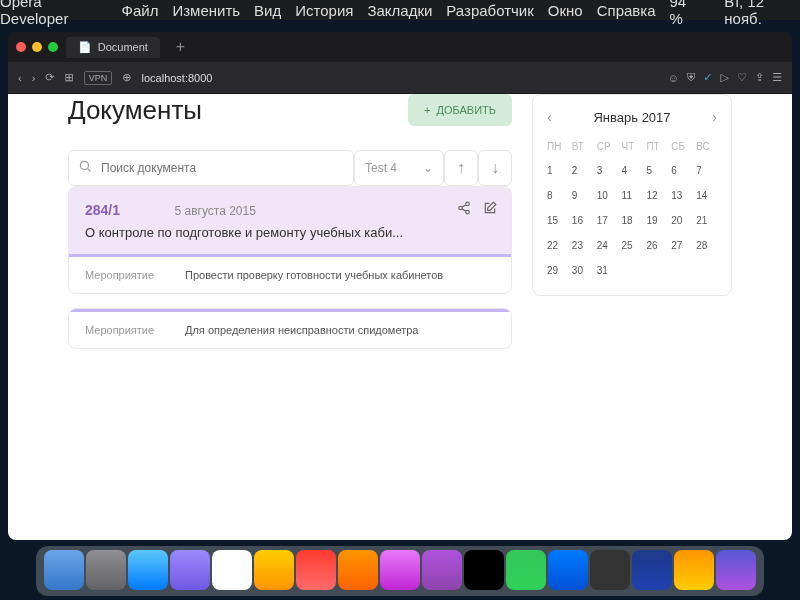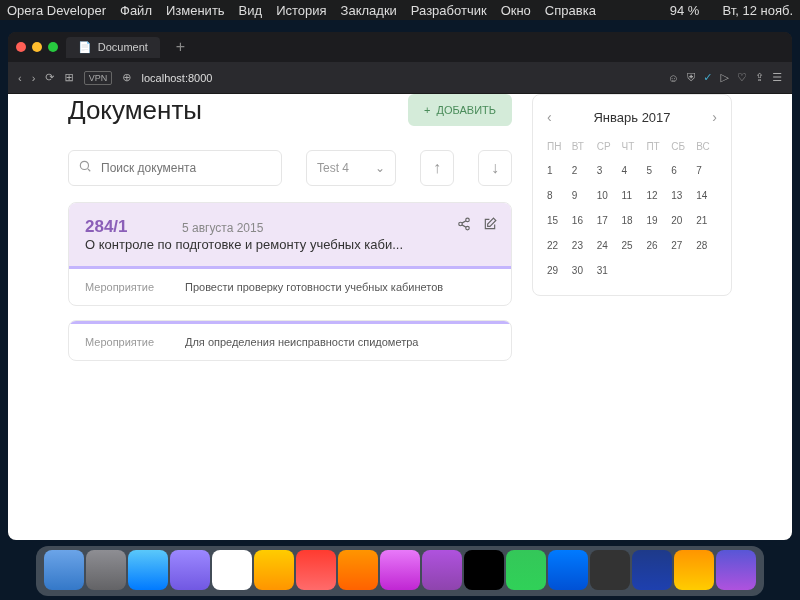--- a/index.html
+++ b/index.html
@@ -1,48 +1,48 @@
 <!DOCTYPE html>
 <html><head>
 <meta charset="utf-8">
 <style>
 *{margin:0;padding:0;box-sizing:border-box;font-family:-apple-system,BlinkMacSystemFont,sans-serif}
 body{background:#0a1828;width:800px;height:600px;overflow:hidden;position:relative}
-.menubar{height:20px;background:rgba(30,30,30,.95);color:#ddd;display:flex;align-items:center;padding:0 7px;font-size:13px;gap:14px}
+.menubar{height:20px;background:rgba(30,30,30,.95);color:#ddd;display:flex;align-items:center;padding:0 0;font-size:15px;gap:14px}
 .menubar .right{margin-left:auto;display:flex;gap:23px;align-items:flex-end}
 .browser{position:absolute;top:32px;left:8px;right:8px;bottom:60px;background:#2a2a2e;border-radius:8px;overflow:hidden;display:flex;flex-direction:column}
 .tabbar{height:30px;background:#1c1c1f;display:flex;align-items:center;padding:0 8px;gap:8px}
 .traffic{display:flex;gap:6px}
 .traffic span{width:10px;height:10px;border-radius:50%}
 .tl-r{background:#ff5f56}.tl-y{background:#ffbd2e}.tl-g{background:#27c93f}
 .tab{background:#2a2a2e;padding:4px 12px;border-radius:4px 4px 0 0;color:#ccc;font-size:11px;display:flex;gap:6px;align-items:center}
 .tab-plus{color:#888;font-size:16px;padding:0 8px}
 .addrbar{height:32px;background:#2a2a2e;display:flex;align-items:center;padding:0 10px;gap:10px;color:#aaa;font-size:11px;border-bottom:1px solid #1a1a1a}
 .addrbar .url{color:#ddd}
 .addrbar .vpn{border:1px solid #666;padding:1px 4px;border-radius:2px;font-size:9px}
 .addrbar .right{margin-left:auto;display:flex;gap:8px;align-items:center}
 .page{flex:1;background:#fff;overflow:auto}
 .header{display:flex;justify-content:space-between;align-items:center;padding:18px 60px;font-size:12px;color:#666}
 .login{color:#333;font-weight:500;font-size:11px}
 .main{padding:0 60px 30px;display:flex;gap:20px}
 .left{flex:1}
 .titlebar{display:flex;justify-content:space-between;align-items:center;margin-bottom:24px}
 h1{font-size:26px;font-weight:400;color:#222}
 .btn-add{background:#d4ebd9;color:#4a8c5a;border:none;padding:10px 16px;border-radius:6px;font-size:11px;font-weight:500;display:flex;gap:6px;align-items:center}
-.controls{display:flex;gap:24px;margin-bottom:16px}
+.controls{display:flex;gap:0;margin-bottom:0}
 .search{flex:1;position:relative}
 .search input{width:100%;padding:10px 10px 10px 32px;border:1px solid #e5e5e5;border-radius:6px;font-size:12px;color:#999}
 .search-ic{position:absolute;left:10px;top:50%;transform:translateY(-50%);color:#999}
 .select{width:90px;padding:10px;border:1px solid #e5e5e5;border-radius:6px;font-size:12px;color:#999;display:flex;justify-content:space-between;align-items:center}
 .sortbtn{width:34px;height:36px;border:1px solid #e5e5e5;border-radius:6px;display:flex;align-items:center;justify-content:center;color:#999}
 .doc{border:1px solid #e8e8e8;border-radius:8px;margin-bottom:14px;overflow:hidden}
 .doc-h{background:#f0e6f7;padding:14px 16px;position:relative}
-.doc-num{color:#8b5fb8;font-weight:600;font-size:17px}
+.doc-num{color:#8b5fb8;font-weight:600;font-size:14px}
 .doc-date{color:#888;font-size:12px;margin-left:50px}
-.doc-title{color:#333;font-size:13px;}
+.doc-title{color:#333;font-size:13px;margin-top:6px}
 .doc-actions{position:absolute;right:14px;top:14px;display:flex;gap:12px;color:#666}
 .doc-row{display:flex;padding:12px 16px;font-size:11px;border-top:3px solid #c4b5fd}
 .doc-row .lbl{width:100px;color:#999}
 .doc-row .val{color:#555}
 .sidebar{width:200px}
 .cal{border:1px solid #e8e8e8;border-radius:8px;padding:14px}
 .cal-h{display:flex;justify-content:space-between;align-items:center;margin-bottom:12px;font-size:13px;color:#333;font-weight:500}
 .cal-h .nav{color:#999;font-size:14px}
 .cal-grid{display:grid;grid-template-columns:repeat(7,1fr);gap:4px;font-size:10px;}
 .cal-grid .dh{color:#bbb;font-weight:400;padding:4px 0}

